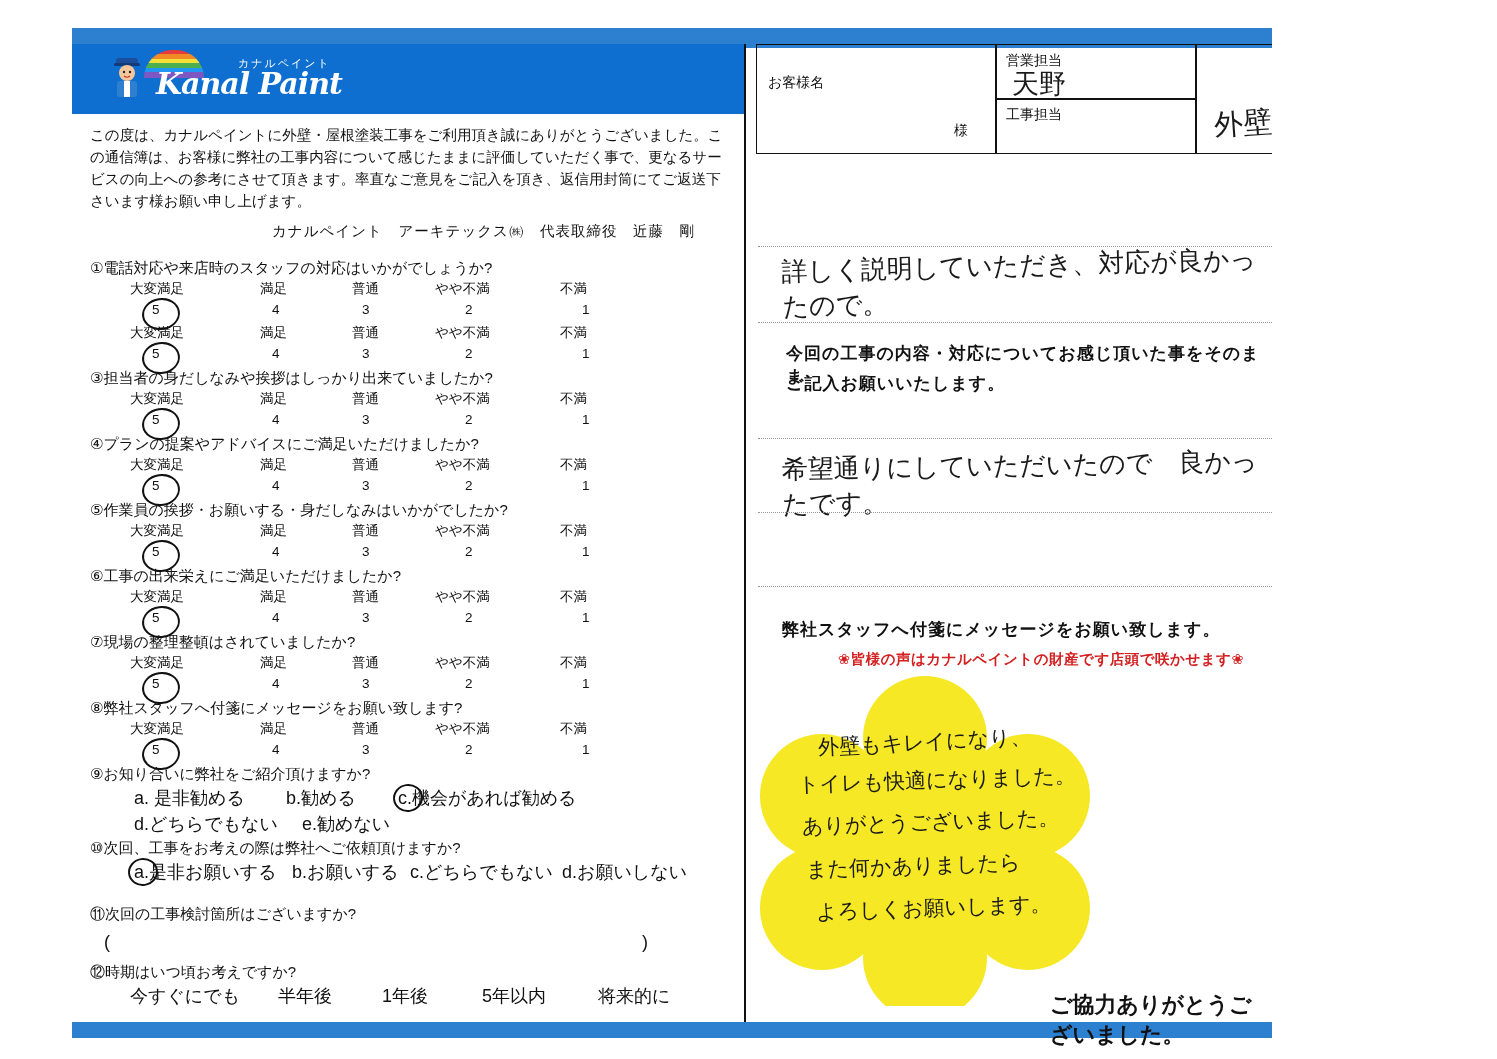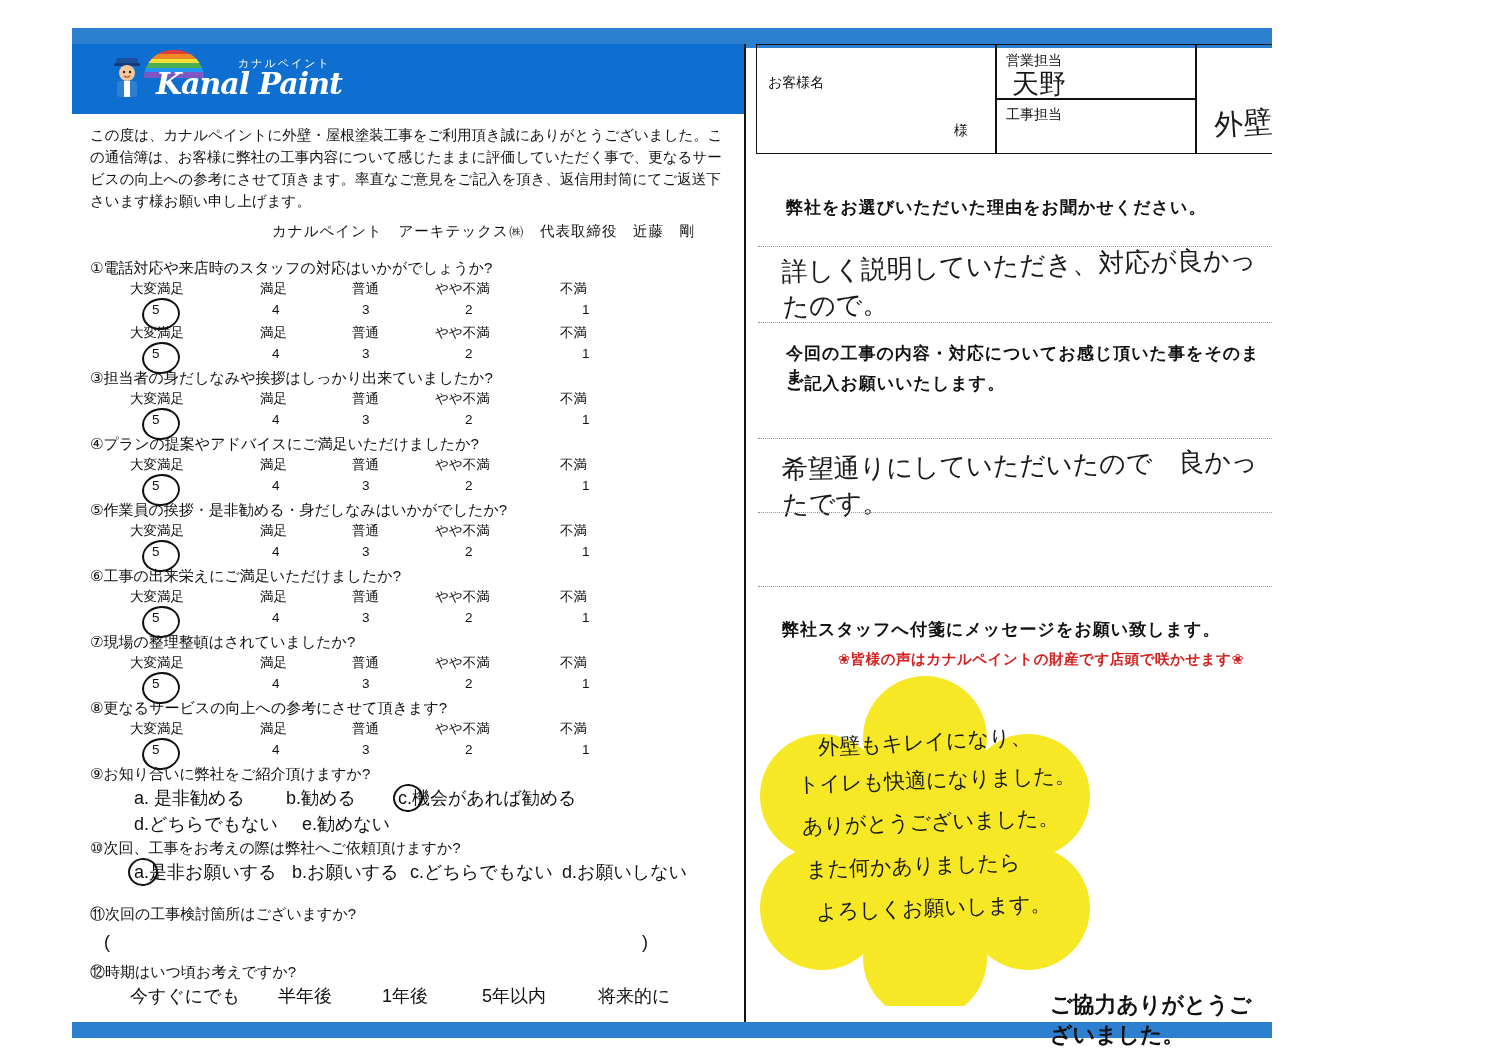--- a/index.html
+++ b/index.html
@@ -151,21 +151,21 @@
       <span class="lbl c4">不満</span>
       <span class="num n0">5</span>
       <span class="num n1">4</span>
       <span class="num n2">3</span>
       <span class="num n3">2</span>
       <span class="num n4">1</span>
       <span class="circle" style="left:52px;top:18px;"></span>
     </div>
 
     <div class="q">
-      <span>⑤</span><span class="q-text">作業員の挨拶・是非勧める・身だしなみはいかがでしたか?</span>
+      <span>⑤</span><span class="q-text">作業員の挨拶・お願いする・身だしなみはいかがでしたか?</span>
     </div>
     <div class="scale">
       <span class="lbl c0">大変満足</span>
       <span class="lbl c1">満足</span>
       <span class="lbl c2">普通</span>
       <span class="lbl c3">やや不満</span>
       <span class="lbl c4">不満</span>
       <span class="num n0">5</span>
       <span class="num n1">4</span>
       <span class="num n2">3</span>
@@ -202,21 +202,21 @@
       <span class="lbl c4">不満</span>
       <span class="num n0">5</span>
       <span class="num n1">4</span>
       <span class="num n2">3</span>
       <span class="num n3">2</span>
       <span class="num n4">1</span>
       <span class="circle" style="left:52px;top:18px;"></span>
     </div>
 
     <div class="q">
-      <span>⑧</span><span class="q-text">更なるサービスの向上への参考にさせて頂きます?</span>
+      <span>⑧</span><span class="q-text">弊社スタッフへ付箋にメッセージをお願い致します?</span>
     </div>
     <div class="scale">
       <span class="lbl c0">大変満足</span>
       <span class="lbl c1">満足</span>
       <span class="lbl c2">普通</span>
       <span class="lbl c3">やや不満</span>
       <span class="lbl c4">不満</span>
       <span class="num n0">5</span>
       <span class="num n1">4</span>
       <span class="num n2">3</span>
@@ -283,21 +283,20 @@
     <span class="cell-label" style="left:12px;top:30px;">お客様名</span>
     <span class="cell-label" style="left:198px;top:78px;">様</span>
     <span class="cell-label" style="left:250px;top:8px;">営業担当</span>
     <span class="cell-label" style="left:250px;top:62px;">工事担当</span>
 
     <span class="hw" style="left:256px;top:22px;font-size:27px;">天野</span>
     <span class="hw" style="left:458px;top:58px;font-size:29px;transform:rotate(-4deg);">外壁塗装</span>
     <span class="cell-label" style="left:608px;top:72px;font-size:19px;">工事</span>
   </div>
 
-  <div class="rsec-title" style="left:786px;top:196px;">弊社をお選びいただいた理由をお聞かせください。</div>
   <div class="dotline" style="left:758px;top:246px;width:664px;"></div>
   <div class="hw" style="left:782px;top:248px;font-size:26px;transform:rotate(-1.5deg);">詳しく説明していただき、対応が良かったので。</div>
   <div class="dotline" style="left:758px;top:322px;width:664px;"></div>
 
   <div class="rsec-title" style="left:786px;top:342px;">今回の工事の内容・対応についてお感じ頂いた事をそのまま</div>
   <div class="rsec-title" style="left:786px;top:372px;">ご記入お願いいたします。</div>
   <div class="dotline" style="left:758px;top:438px;width:664px;"></div>
   <div class="hw" style="left:782px;top:448px;font-size:26px;transform:rotate(-1deg);">希望通りにしていただいたので　良かったです。</div>
   <div class="dotline" style="left:758px;top:512px;width:664px;"></div>
   <div class="dotline" style="left:758px;top:586px;width:664px;"></div>

